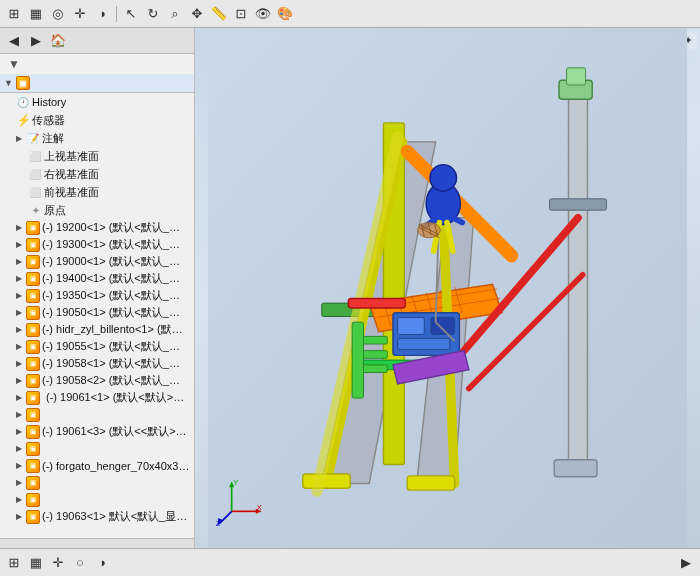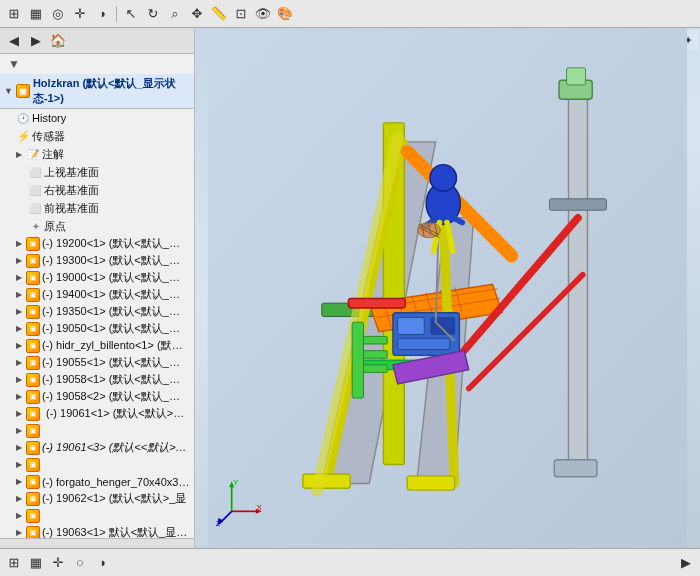--- a/index.html
+++ b/index.html
@@ -250,21 +250,20 @@
       <div class="toolbar-icon">🏠</div>
     </div>
 
     <div class="filter-row">
       <div class="toolbar-icon" style="font-size:12px;color:#555;">▼</div>
     </div>
 
     <div class="tree-header">
       <span class="arrow">▼</span>
       <div class="comp-icon">▣</div>
-      <span>Holzkran (默认&lt;默认_显示状态-1&gt;)</span>
     </div>
 
     <div class="tree-content">
 
       <div class="tree-item indent1">
         <span class="icon icon-history">🕐</span>
         <span class="text">History</span>
       </div>
 
       <div class="tree-item indent1">
@@ -365,38 +364,37 @@
       </div>
 
       <div class="tree-item indent1">
         <span class="expand-arrow">▶</span>
         <div class="comp-icon" style="font-size:7px;">▣</div>
       </div>
 
       <div class="tree-item indent1">
         <span class="expand-arrow">▶</span>
         <div class="comp-icon" style="font-size:7px;">▣</div>
-        <span class="text" style="margin-left:2px;font-style:italic;">(-) 19061&lt;3&gt; (默认&lt;&lt;默认&gt;_显</span>
+        <span class="text" style="margin-left:2px;">(-) 19061&lt;3&gt; (默认&lt;&lt;默认&gt;_显</span>
       </div>
 
       <div class="tree-item indent1">
         <span class="expand-arrow">▶</span>
         <div class="comp-icon" style="font-size:7px;">▣</div>
       </div>
 
       <div class="tree-item indent1">
         <span class="expand-arrow">▶</span>
         <div class="comp-icon" style="font-size:7px;">▣</div>
         <span class="text" style="margin-left:2px;">(-) forgato_henger_70x40x350+</span>
       </div>
 
       <div class="tree-item indent1">
         <span class="expand-arrow">▶</span>
         <div class="comp-icon" style="font-size:7px;">▣</div>
-        <span class="text" style="margin-left:2px;">(-) 19062&lt;1&gt; (默认&lt;默认&gt;_显</span>
       </div>
 
       <div class="tree-item indent1">
         <span class="expand-arrow">▶</span>
         <div class="comp-icon" style="font-size:7px;">▣</div>
       </div>
 
       <div class="tree-item indent1">
         <span class="expand-arrow">▶</span>
         <div class="comp-icon" style="font-size:7px;">▣</div>

